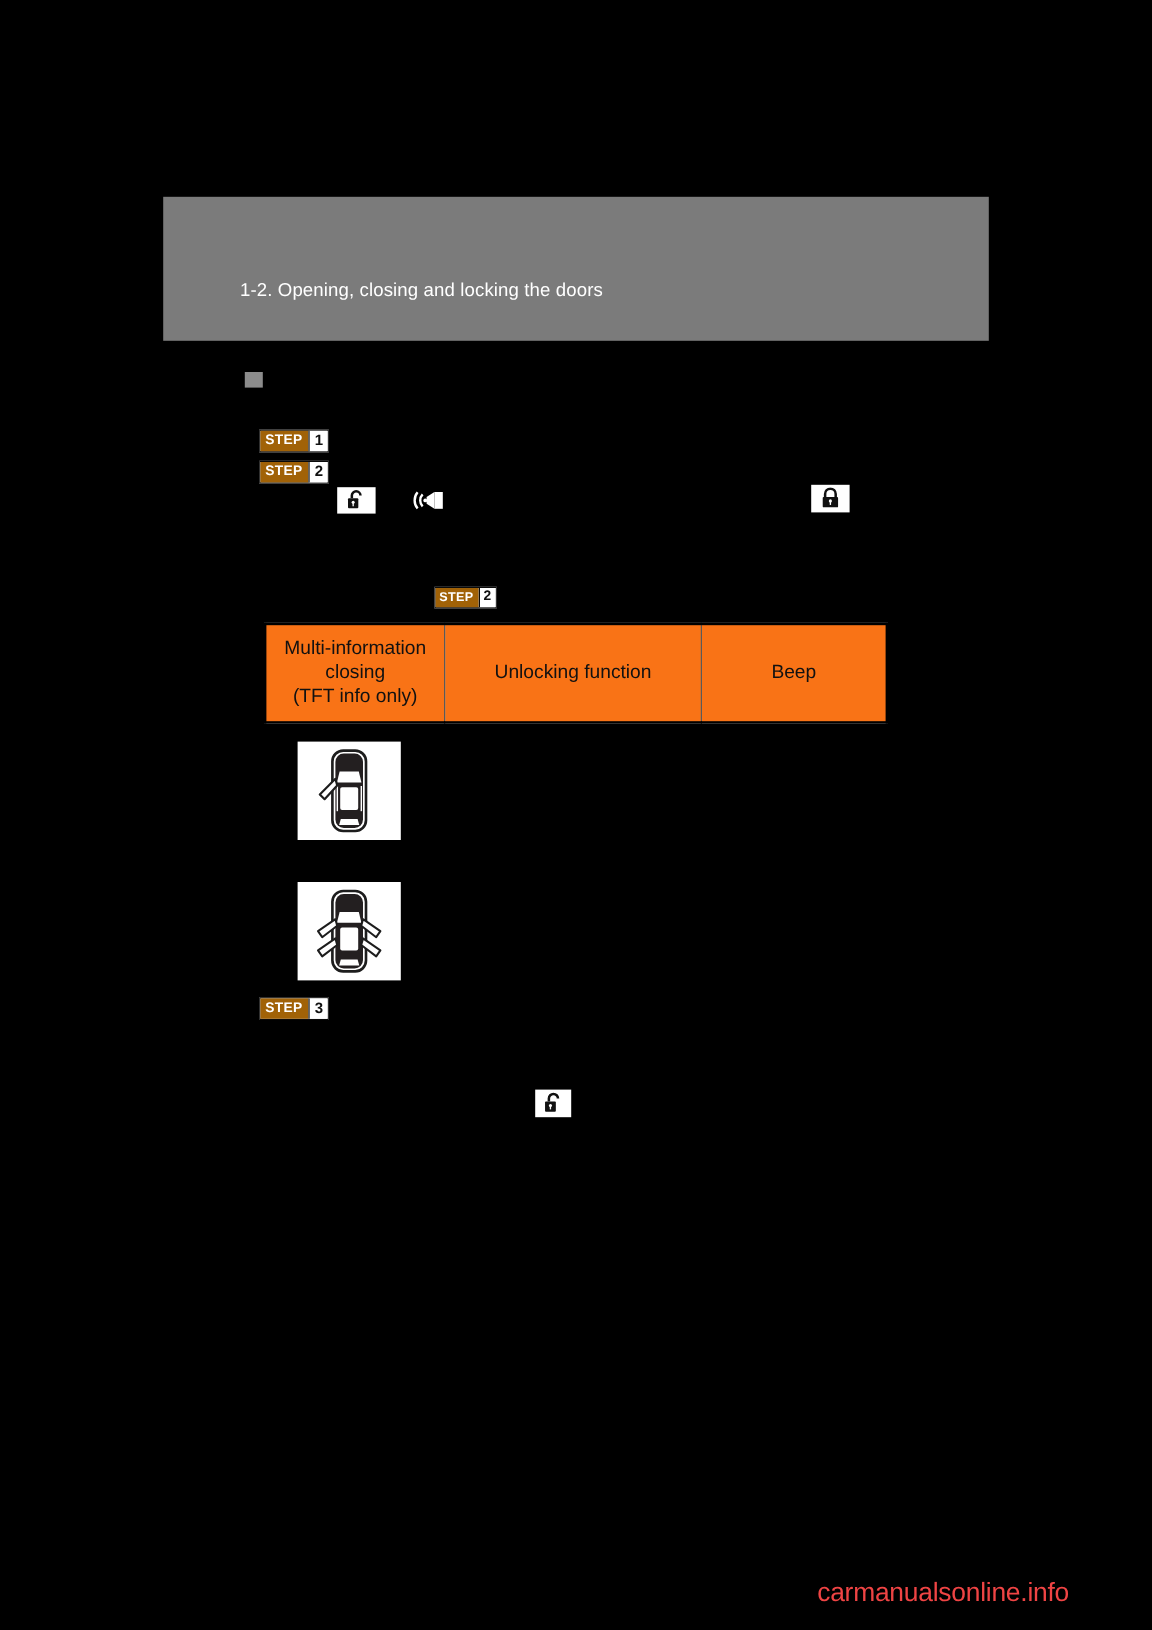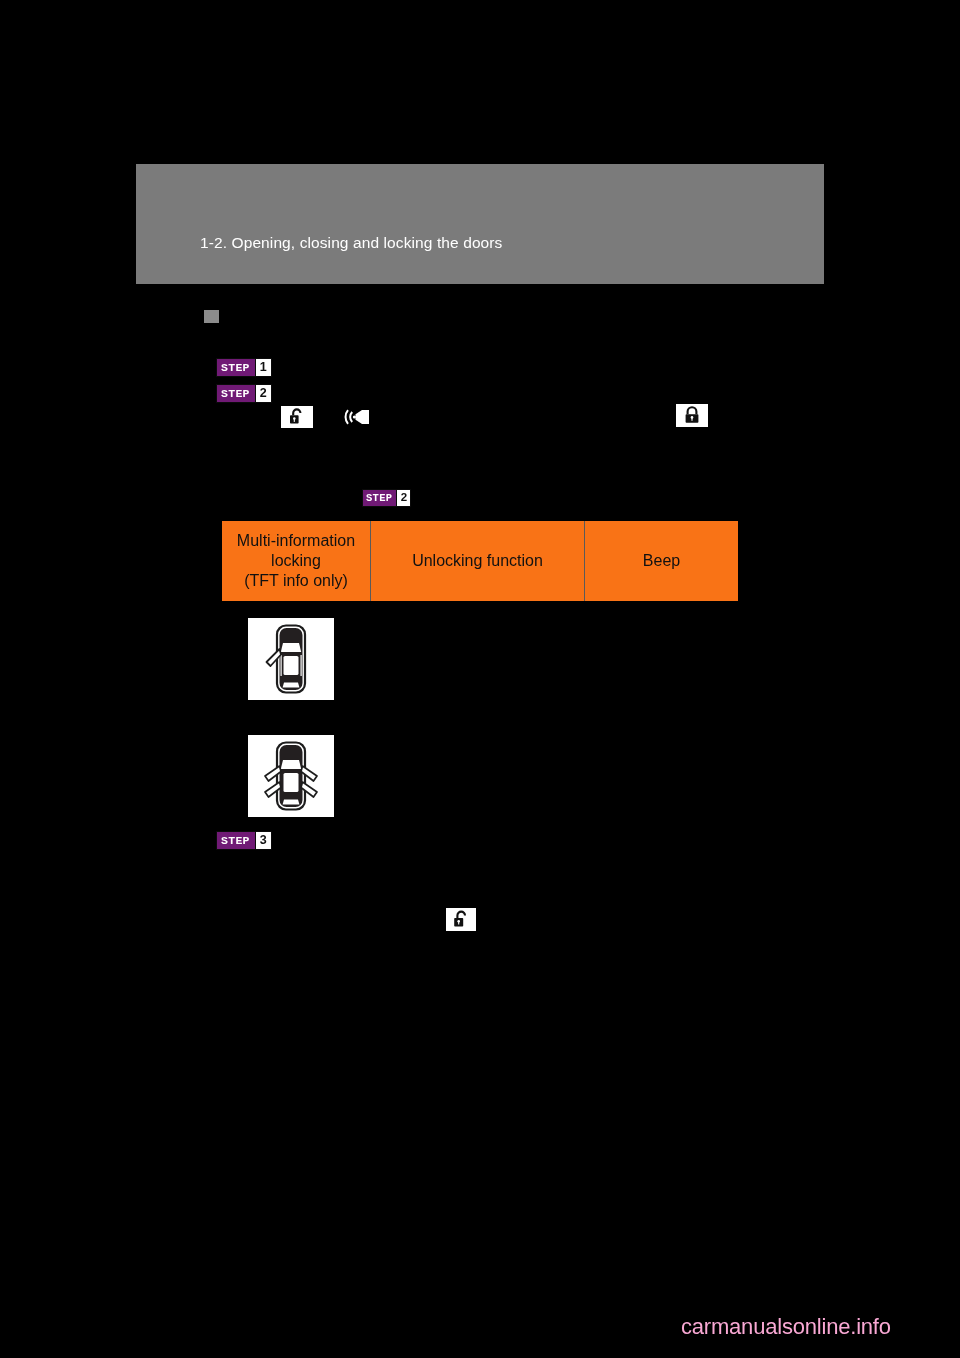--- a/index.html
+++ b/index.html
@@ -50,30 +50,29 @@
   .step-badge {
     position: absolute;
     display: inline-flex;
     align-items: stretch;
     border: 1px solid #0a0a0a;
     background: #ffffff;
     box-sizing: border-box;
     height: 19px;
   }
   .step-badge .step-word {
-    background: #701a75;
+    background: #a16207;
     color: #ffffff;
     font-size: 11.5px;
     font-weight: bold;
     letter-spacing: 0.3px;
     padding: 0 5px 0 4px;
     display: flex;
     align-items: center;
     line-height: 1;
-    font-family: Liberation Mono, monospace;
   }
   .step-badge .step-num {
     background: #ffffff;
     color: #111111;
     font-size: 12.5px;
     font-weight: bold;
     min-width: 15px;
     display: flex;
     align-items: center;
     justify-content: center;
@@ -141,21 +140,21 @@
   .car-fig-1 { left: 248px; top: 618px; }
   .car-fig-2 { left: 248px; top: 735px; }
   .car-fig svg { display: block; }
 
   
   .watermark {
     position: absolute;
     left: 681px;
     top: 1314px;
     font-size: 22px;
-    color: #f9a8d4;
+    color: #ef4444;
     letter-spacing: -0.2px;
     white-space: nowrap;
   }
 </style>
 </head>
 <body>
 
 <div class="header-band"></div>
 <div class="header-title">1-2. Opening, closing and locking the doors</div>
 
@@ -202,21 +201,21 @@
 <div class="step-badge step-2b">
   <span class="step-word">STEP</span>
   <span class="step-num">2</span>
 </div>
 
 <table class="spec-table">
   <thead>
     <tr>
       <th class="col-left">
         <span>Multi-information</span><br>
-        <span>locking</span><br>
+        <span>closing</span><br>
         <span>(TFT info only)</span>
       </th>
       <th class="col-mid">Unlocking function</th>
       <th>Beep</th>
     </tr>
   </thead>
 </table>
 
 <div class="car-fig car-fig-1">
   <svg width="62" height="72" viewBox="0 0 62 72" aria-hidden="true">

